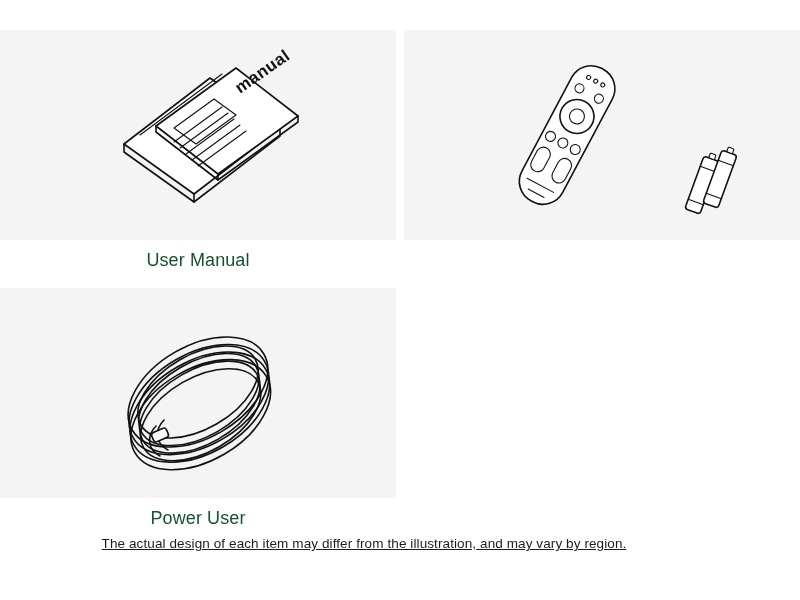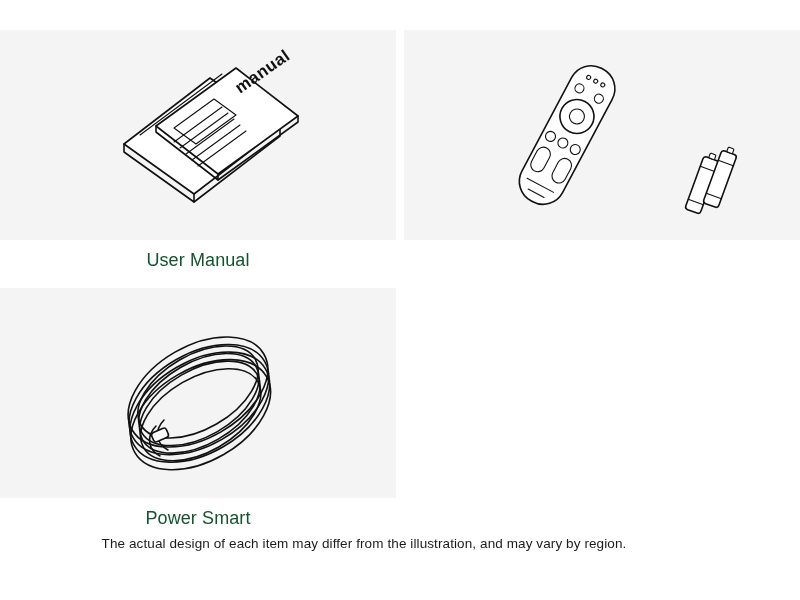--- a/index.html
+++ b/index.html
@@ -72,20 +72,21 @@
   }
   .footer {
     position: absolute;
     left: 0;
     top: 536px;
     width: 728px;
     text-align: center;
     font-size: 13.5px;
     color: #1c1c1c;
     letter-spacing: 0.1px;
+    text-decoration: underline;
   }
   svg {
     display: block;
   }
   .ink {
     fill: none;
     stroke: #111111;
     stroke-width: 1.6;
     stroke-linecap: round;
     stroke-linejoin: round;
@@ -230,21 +231,21 @@
                 <ellipse class="ink" cx="-9" cy="21" rx="76" ry="46"></ellipse>
                 <ellipse class="ink" cx="-9" cy="21" rx="66" ry="37"></ellipse>
               </g>
 
               <path class="ink" d="M24 116 C14 126, 16 140, 28 146"></path>
               <path class="ink" d="M32 110 C22 120, 24 134, 36 140"></path>
               <rect class="ink-fill" x="20" y="120" width="16" height="10" rx="3" ry="3" transform="rotate(-24 28 125)"></rect>
             </g>
           </svg>
         </div>
-        <div class="caption">Power Smart</div>
+        <div class="caption">Power User</div>
       </div>
 
       <div class="cell">
         <div class="empty-cell"></div>
       </div>
 
     </div>
 
   </div>
 

